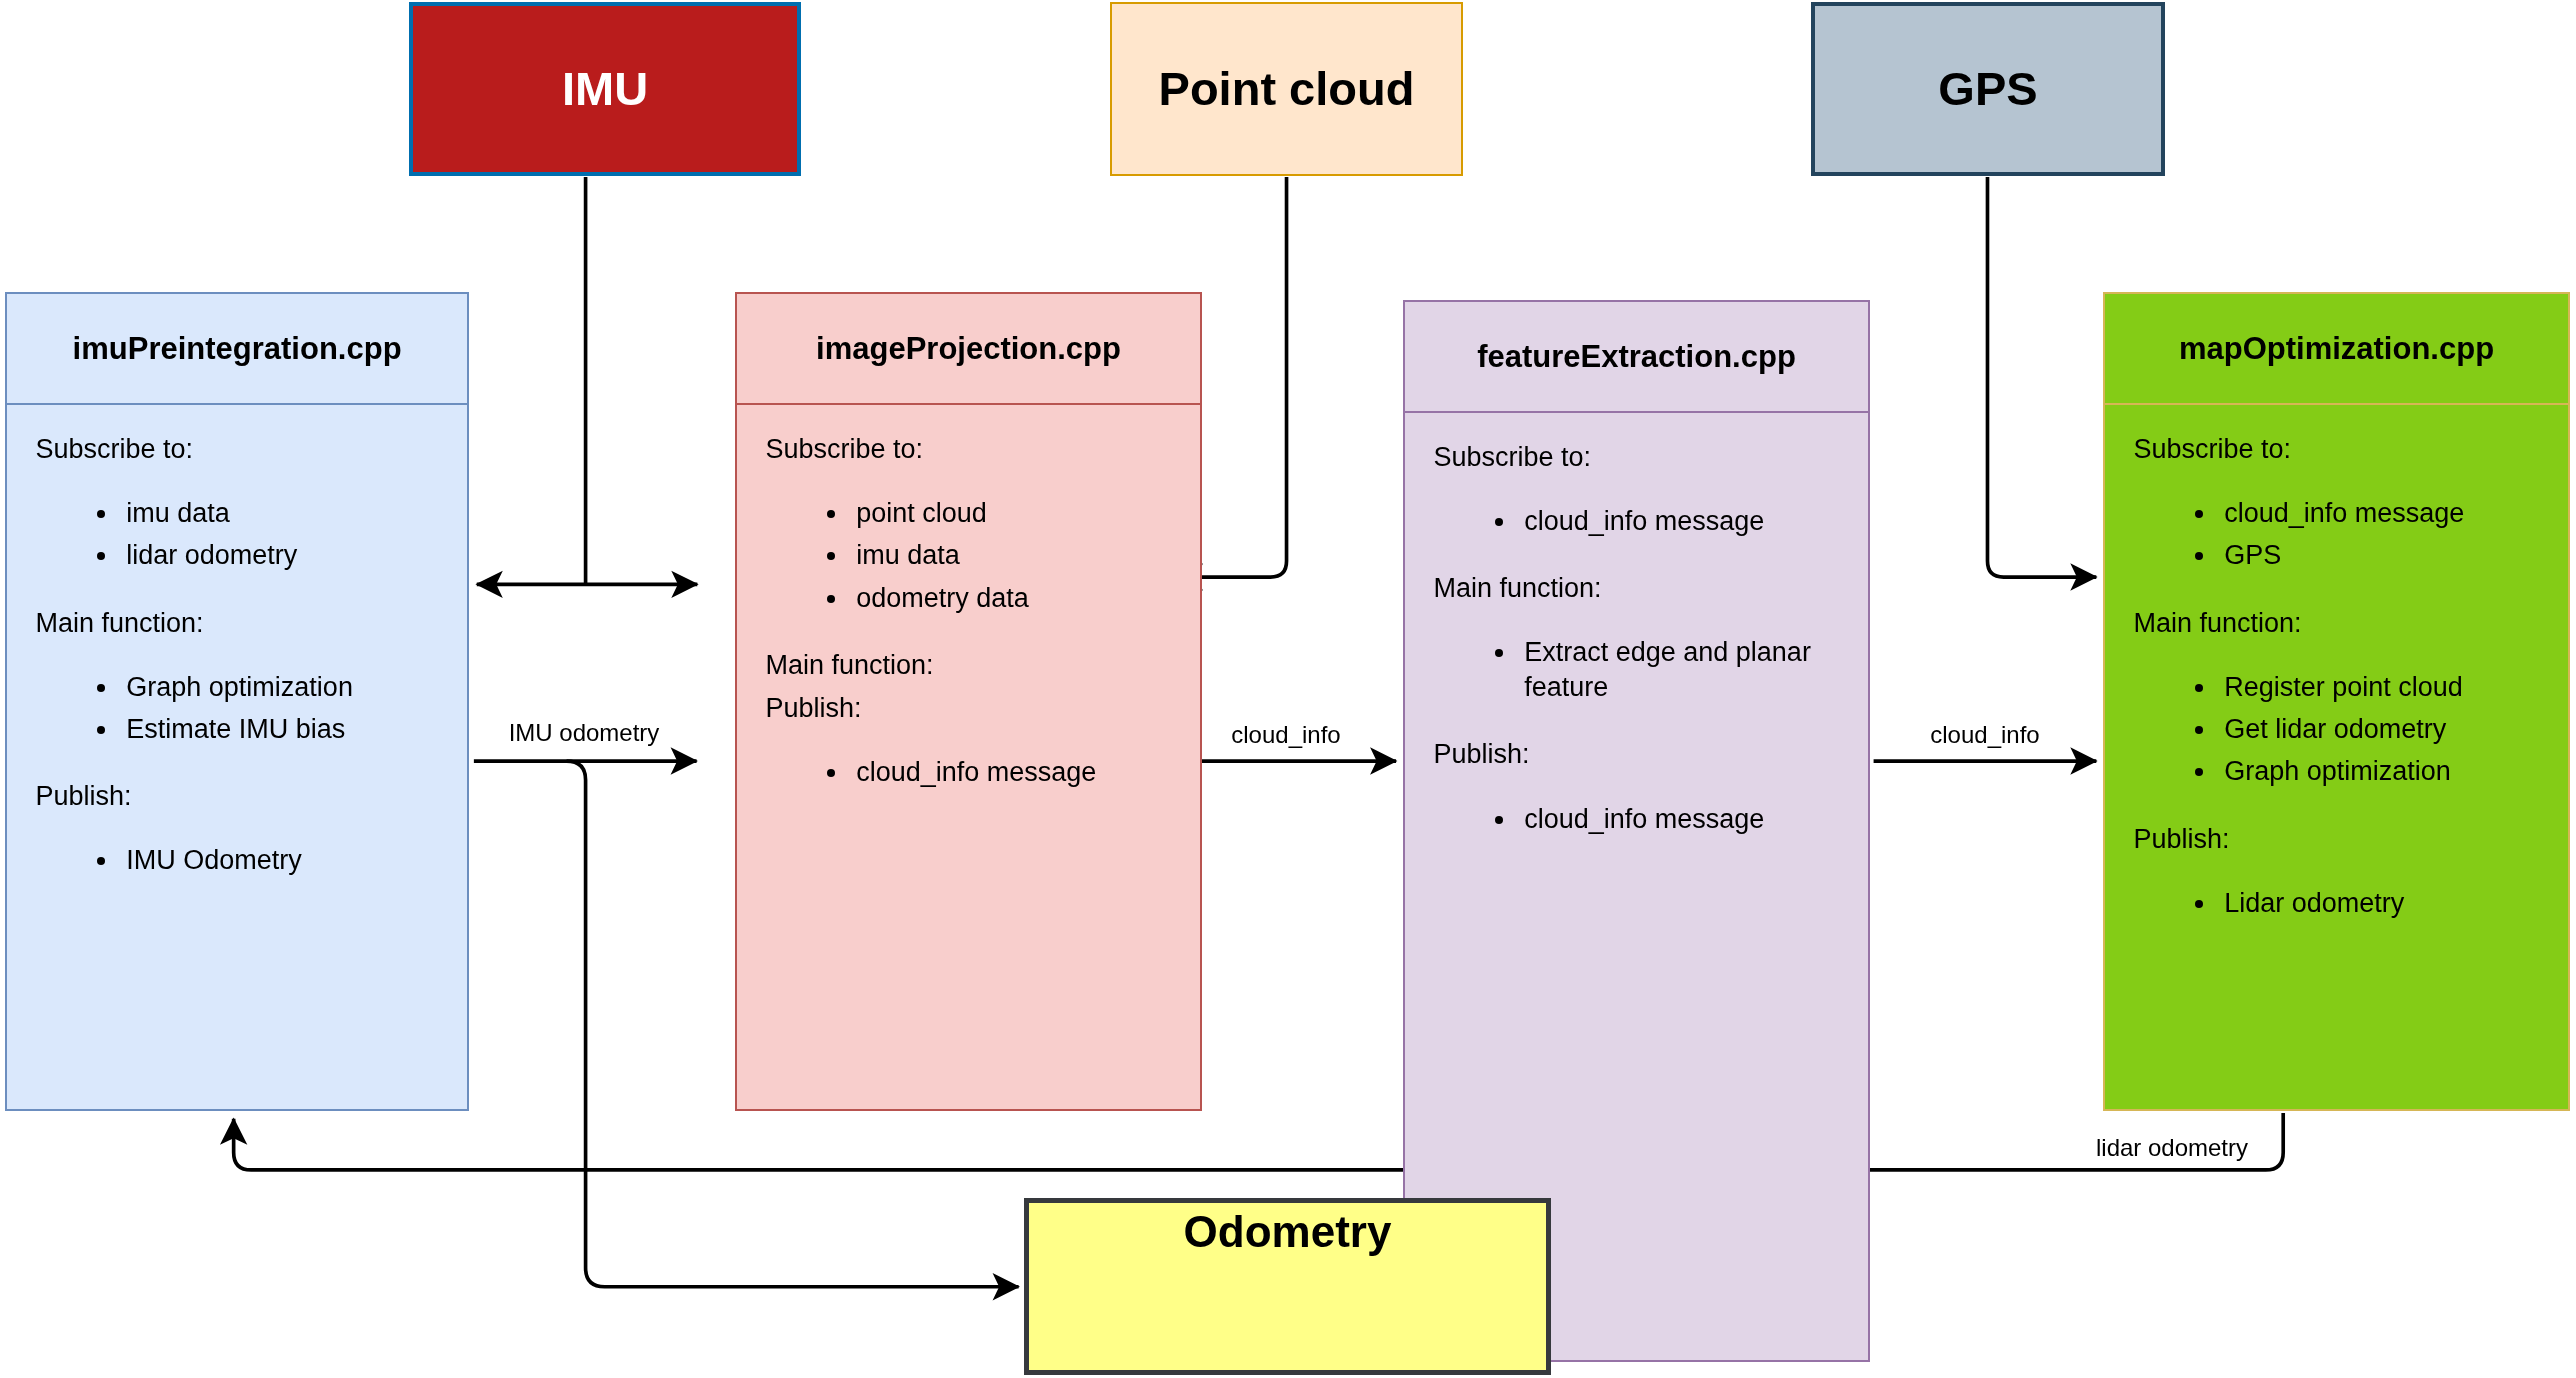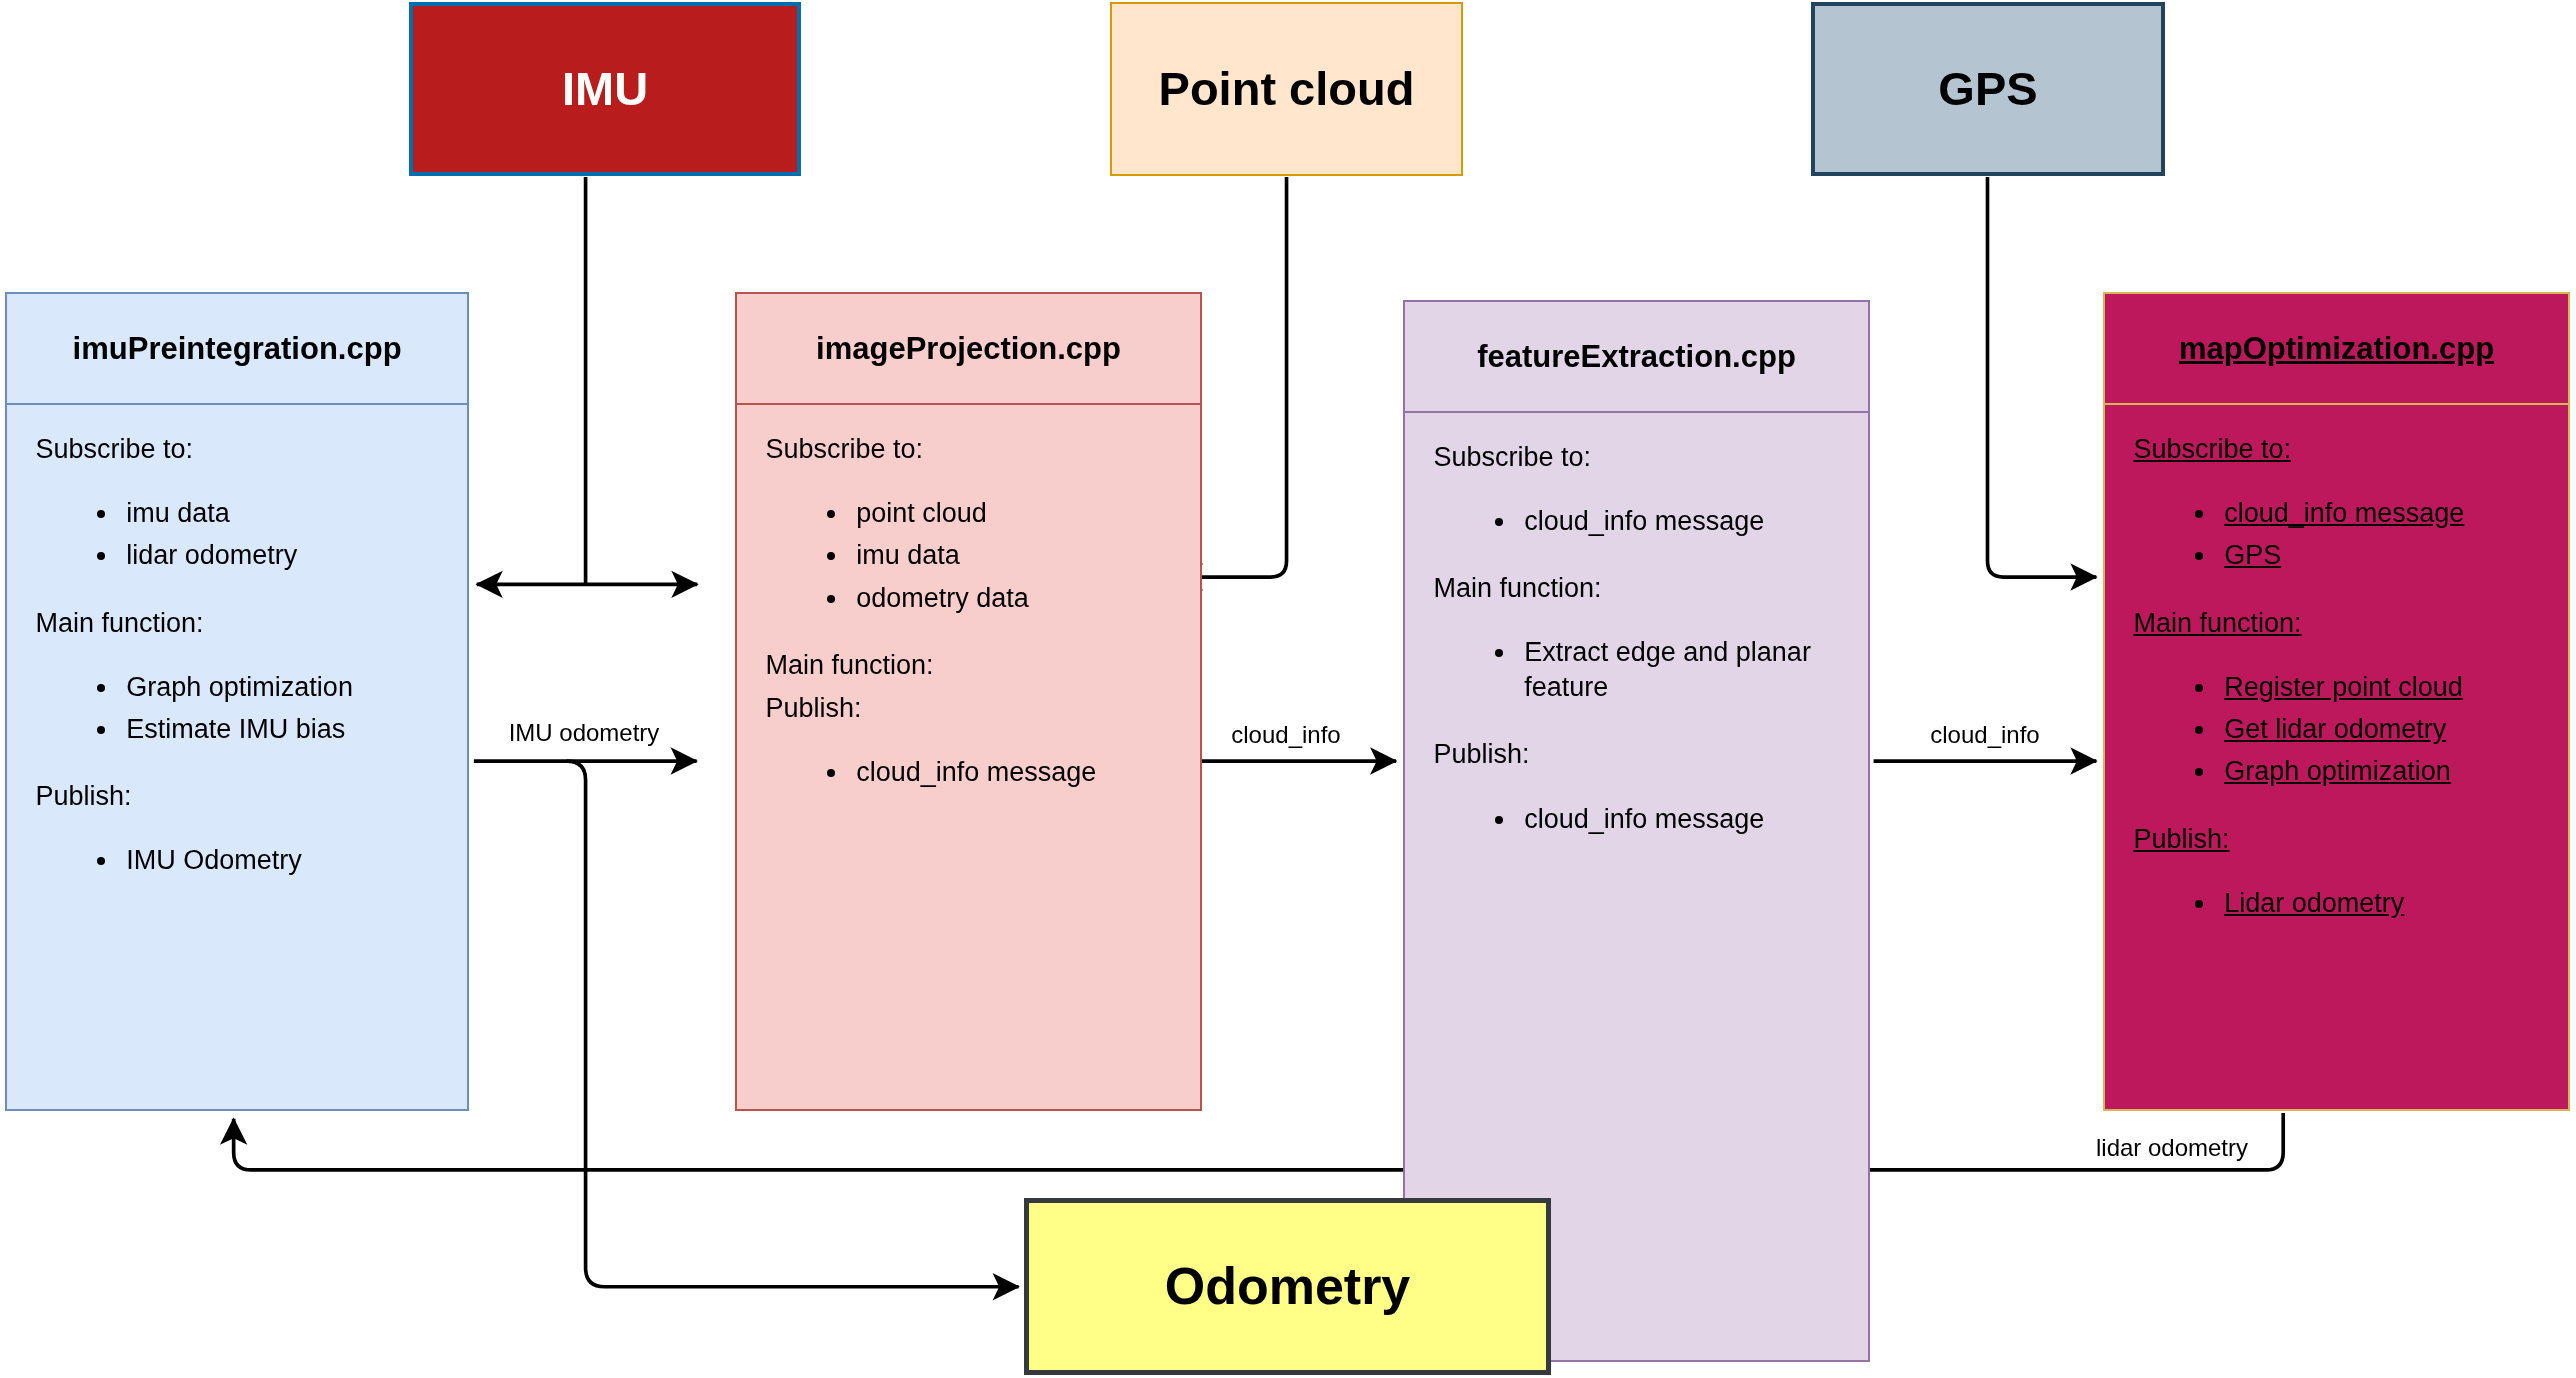--- a/index.html
+++ b/index.html
@@ -22,22 +22,22 @@
     font-weight:bold; font-size:31px;
     border-bottom:2.2px solid #000;
   }
   .card-body { padding:19px 13px 0 20.4px; font-size:27px; line-height:1.3; }
   .sec-heading { margin:8px; }
   .sec-list { margin:29px 0 32px 0; padding-left:93px; }
   .sec-list li { margin:0 0 7.3px 0; padding-left:5.8px; }
 
   .sink {
     position:absolute; box-sizing:border-box; z-index:2;
-    display:flex; flex-direction:column; align-items:center; justify-content:center;
-    font-weight:bold; font-size:52px; line-height:1.3; text-align:center;
+    display:flex; flex-direction:column; align-items:center; justify-content:space-between;
+    font-weight:bold; font-size:44px; line-height:1.3; text-align:center;
   }
 
   .elabel {
     position:absolute; z-index:3; font-size:24px; white-space:nowrap;
     background:#ffffff; padding:0.7px 5.8px; transform:translate(-50%,-50%);
   }
 </style>
 </head>
 <body>
 
@@ -117,21 +117,21 @@
         <div class="sec-heading">Main function:</div>
         <ul class="sec-list">
           <li>Extract edge and planar feature</li>
         </ul>
         <div class="sec-heading">Publish:</div>
         <ul class="sec-list">
           <li>cloud_info message</li>
         </ul>
       </div>
   </div>
-  <div class="card" style="left: 2103px; top: 292px; width: 467px; height: 819px; background: #be185d; border-color: rgb(214, 182, 86); text-decoration: underline;">
+  <div class="card" style="left: 2103px; top: 292px; width: 467px; height: 819px; background: #84cc16; border-color: rgb(214, 182, 86);">
     <div class="card-header" style="border-color: rgb(214, 182, 86);">mapOptimization.cpp</div>
     <div class="card-body">
         <div class="sec-heading">Subscribe to:</div>
         <ul class="sec-list">
           <li>cloud_info message</li>
           <li>GPS</li>
         </ul>
         <div class="sec-heading">Main function:</div>
         <ul class="sec-list">
           <li>Register point cloud</li>

